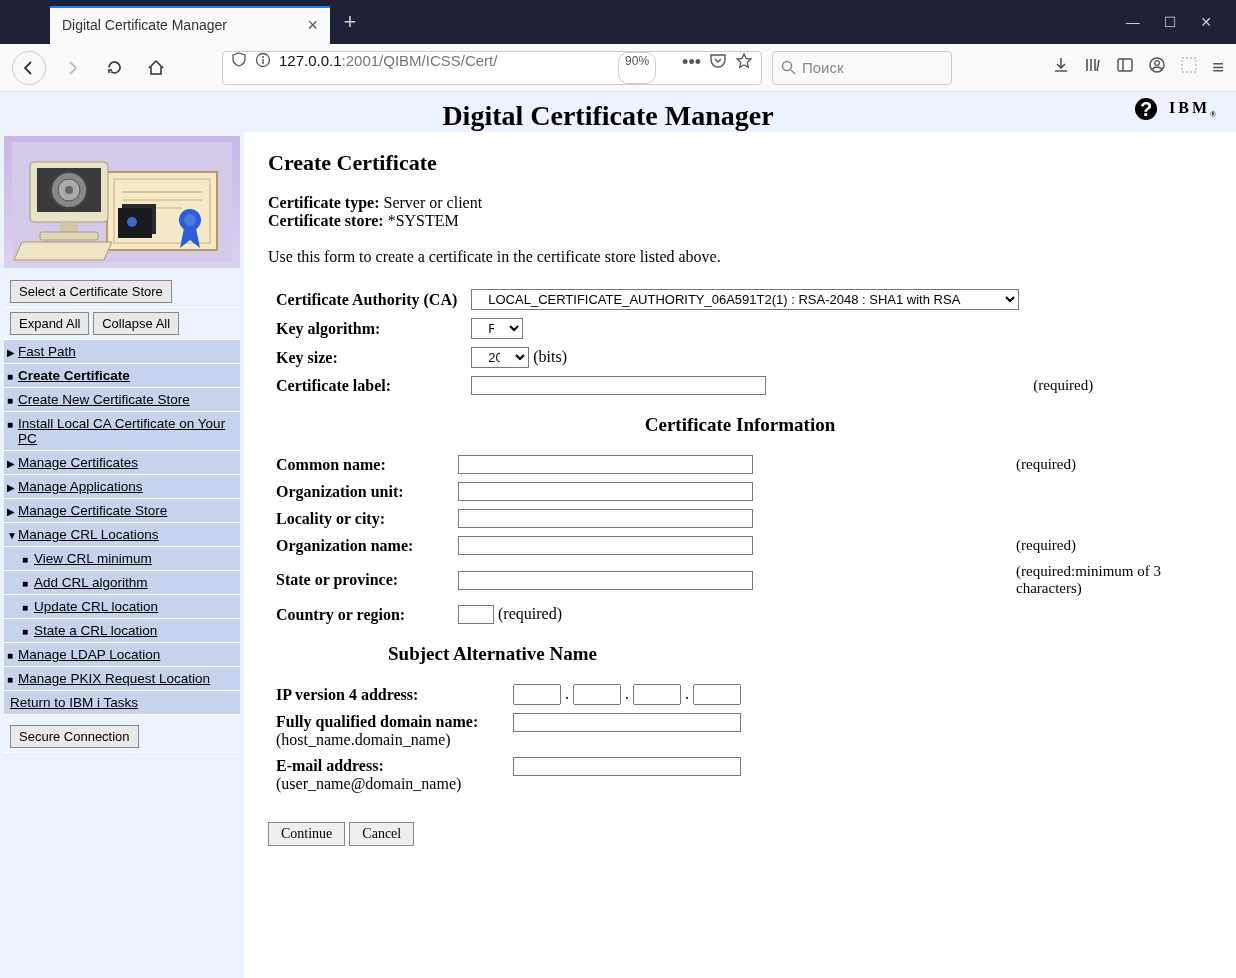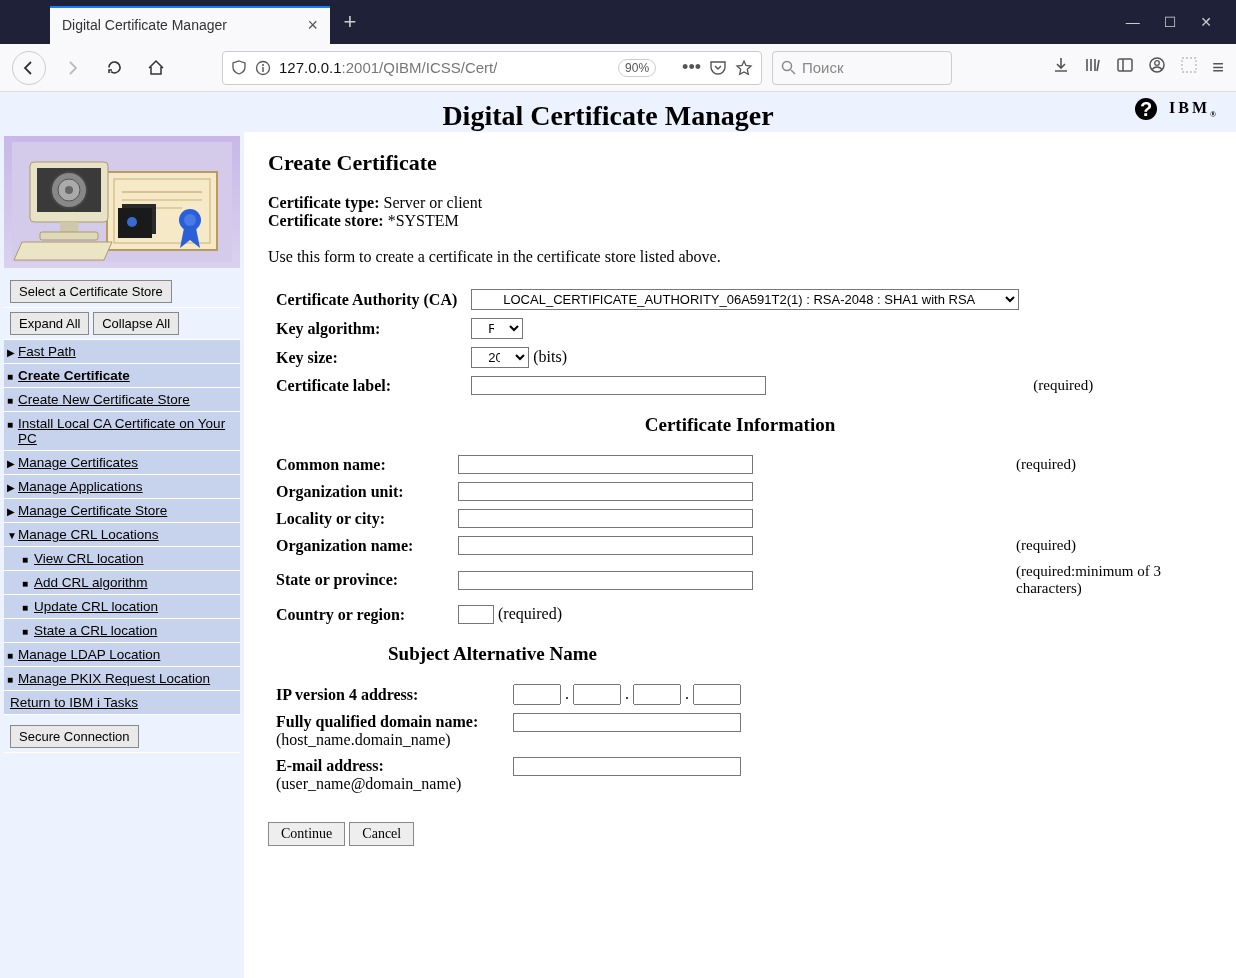--- a/index.html
+++ b/index.html
@@ -9,21 +9,21 @@
   .tab { background:#f9f9fb; width:280px; height:38px; display:flex; align-items:center; padding:0 12px; font-size:14px; color:#333; position:relative; }
   .tab .close { margin-left:auto; font-size:18px; color:#555;}
   .tab-top-line { position:absolute; top:0; left:0; right:0; height:2px; background:#0a84ff;}
   .newtab { color:#ccc; font-size:22px; width:40px; text-align:center; align-self:center;}
   .win-controls { margin-left:auto; display:flex; gap:24px; padding-right:24px; color:#ccc; font-size:14px; align-self:center;}
   .win-controls span{font-family:'Segoe UI',sans-serif;}
   .toolbar { height:48px; background:#f9f9fb; border-bottom:1px solid #ddd; display:flex; align-items:center; padding:0 12px; gap:10px;}
   .tb-btn { width:32px; height:32px; display:flex; align-items:center; justify-content:center; color:#555; border-radius:4px;}
   .tb-btn.disabled{color:#bbb;}
   .back-btn{border:1px solid #ccc; border-radius:50%; width:34px; height:34px;}
-  .addr { flex:0 0 540px; height:34px; border:1px solid #ccc; border-radius:4px; display:flex; align-items:center; padding:0 8px; gap:8px; background:#fff;}
+  .addr { flex:0 0 540px; height:34px; border:1px solid #ccc; border-radius:4px; display:flex; padding:0 8px; gap:8px; background:#fff;}
   .addr .url{font-size:15px; color:#777; white-space:nowrap; overflow:hidden;}
   .addr .url .dark{color:#111;}
   .zoom{font-size:12px; border:1px solid #ccc; padding:1px 6px; border-radius:10px; color:#555;}
   .search { flex:0 0 180px; height:34px; border:1px solid #ccc; border-radius:4px; display:flex; align-items:center; padding:0 8px; gap:6px; color:#888; font-size:15px;}
   .tb-icons{display:flex; gap:14px; margin-left:auto; color:#555;}
   .tb-icons svg{width:18px;height:18px;}
   .menu-btn{font-size:20px;}
 
   
   .page { display:flex; background:#edf3fe; min-height:calc(978px - 44px - 48px);}
@@ -45,21 +45,21 @@
   .nav-item .arrow{position:absolute; left:3px; top:7px; font-size:10px;}
   .nav-sub{padding-left:30px;}
   .nav-sub .arrow{left:18px;}
 
   .content{flex:1; background:#fff; padding:18px 24px; font-family:"Times New Roman",serif; font-size:16px; color:#000;}
   .content h2{font-size:22px; margin:0 0 18px 0;}
   .content h3{font-size:19px; text-align:center; margin:14px 0;}
   .kv b{font-weight:bold;}
   .form-tbl td{padding:3px 6px; vertical-align:middle;}
   .form-tbl .lbl{font-weight:bold; white-space:nowrap; width:180px;}
-  select,input[type=text]{border:1px solid #777; font-size:13px; padding:1px 12px; background:#fff;text-align:center;}
+  select,input[type=text]{border:1px solid #777; font-size:13px; padding:1px 12px; background:#fff;}
   .wide-sel{width:548px;}
   .active-input{border:1px solid #2a7de1; outline:none;}
   .req-col{width:200px; font-size:15px;}
   .ip-box{width:48px;}
   .btn{background:#eee; border:1px solid #888; padding:3px 12px; font-family:inherit; font-size:14px;}
 </style>
 </head>
 <body>
 
 <div class="browser-top">
@@ -199,21 +199,21 @@
     </div>
     <div id="nav-list">
           <div class="nav-item"><span class="arrow">▶</span><a href="#">Fast Path</a></div>
           <div class="nav-item selected"><span class="arrow">■</span><a href="#">Create Certificate</a></div>
           <div class="nav-item"><span class="arrow">■</span><a href="#">Create New Certificate Store</a></div>
           <div class="nav-item"><span class="arrow">■</span><a href="#">Install Local CA Certificate on Your PC</a></div>
           <div class="nav-item"><span class="arrow">▶</span><a href="#">Manage Certificates</a></div>
           <div class="nav-item"><span class="arrow">▶</span><a href="#">Manage Applications</a></div>
           <div class="nav-item"><span class="arrow">▶</span><a href="#">Manage Certificate Store</a></div>
           <div class="nav-item"><span class="arrow">▼</span><a href="#">Manage CRL Locations</a></div>
-          <div class="nav-item nav-sub"><span class="arrow">■</span><a href="#">View CRL location</a></div>
+          <div class="nav-item nav-sub"><span class="arrow">■</span><a href="#">View CRL minimum</a></div>
           <div class="nav-item nav-sub"><span class="arrow">■</span><a href="#">Add CRL algorithm</a></div>
           <div class="nav-item nav-sub"><span class="arrow">■</span><a href="#">Update CRL location</a></div>
           <div class="nav-item nav-sub"><span class="arrow">■</span><a href="#">State a CRL location</a></div>
           <div class="nav-item"><span class="arrow">■</span><a href="#">Manage LDAP Location</a></div>
           <div class="nav-item"><span class="arrow">■</span><a href="#">Manage PKIX Request Location</a></div>
           <div class="nav-item" style="padding-left: 6px;"><a href="#" style="text-decoration: underline; color: rgb(0, 0, 0); margin-top: 39px;">Return to IBM i Tasks</a></div>
         </div>
     <div style="height:6px"></div>
     <div class="sb-row"><button class="sb-btn">Secure Connection</button></div>
   </div>

